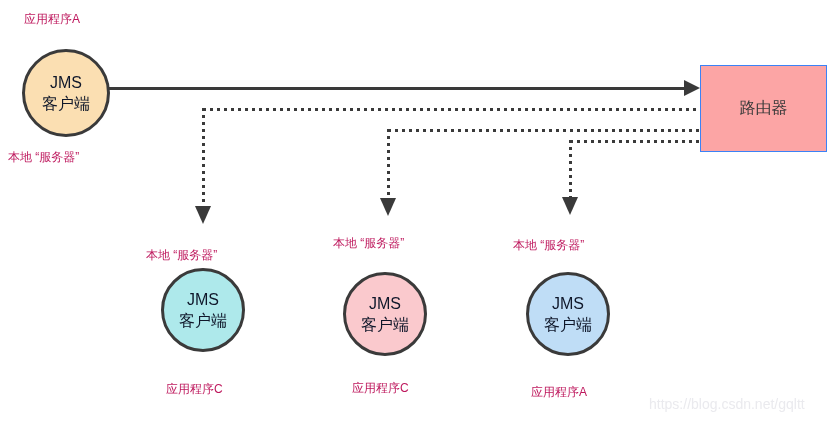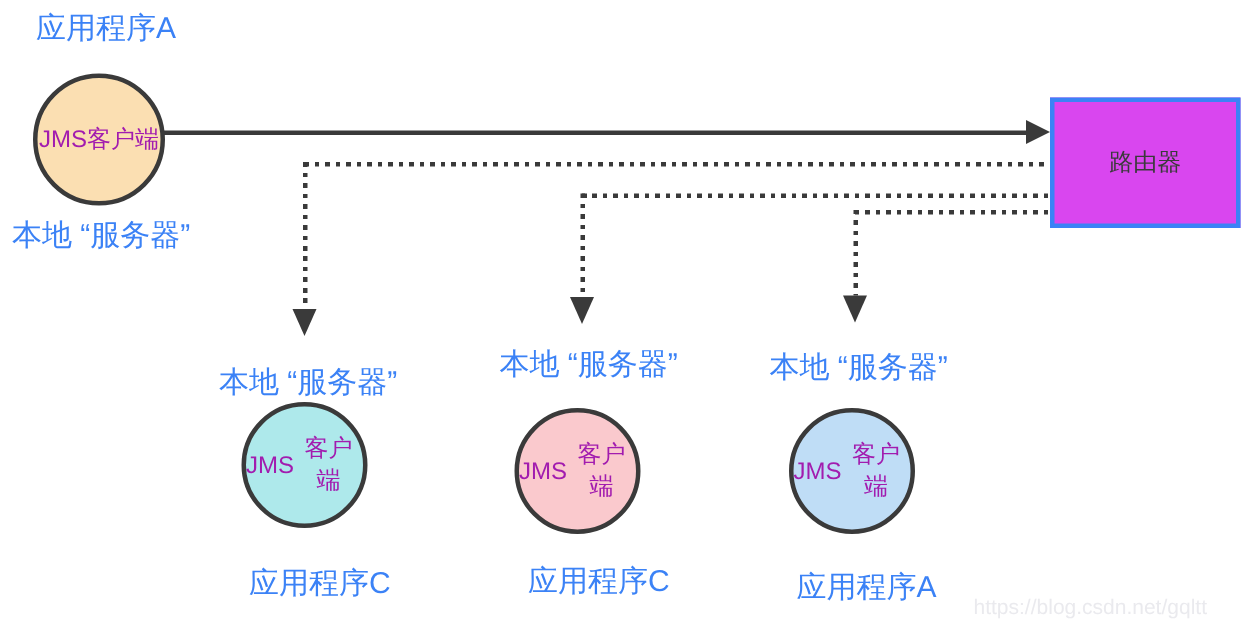--- a/index.html
+++ b/index.html
@@ -7,49 +7,49 @@
     position: relative;
     width: 836px;
     height: 422px;
     background: #ffffff;
     overflow: hidden;
     font-family: "Liberation Sans", "DejaVu Sans", sans-serif;
     color: #3a3a3a;
   }
   .lbl {
     position: absolute;
-    font-size: 20px;
-    color: #3b82f6;
+    font-size: 12px;
+    color: #be185d;
     white-space: nowrap;
     line-height: 18px;
   }
   .circle {
     position: absolute;
     width: 88px;
     height: 88px;
     box-sizing: border-box;
     border: 3px solid #3a3a3a;
     border-radius: 50%;
     display: flex;
-    flex-direction: row;
+    flex-direction: column;
     align-items: center;
     justify-content: center;
     text-align: center;
     font-size: 16px;
     line-height: 21px;
-    color: #a21caf;
+    color: #0f172a;
   }
   .circle.small { width: 84px; height: 84px; }
   .router {
     position: absolute;
     left: 700px; top: 65px;
     width: 127px; height: 87px;
     box-sizing: border-box;
-    border: 3px solid #3b82f6;
-    background: #d946ef;
+    border: 1px solid #3b82f6;
+    background: #fca5a5;
     display: flex;
     align-items: center;
     justify-content: center;
     font-size: 16px;
     color: #3a3a3a;
   }
   .hline {
     position: absolute;
     height: 3px;
     background: #3a3a3a;

